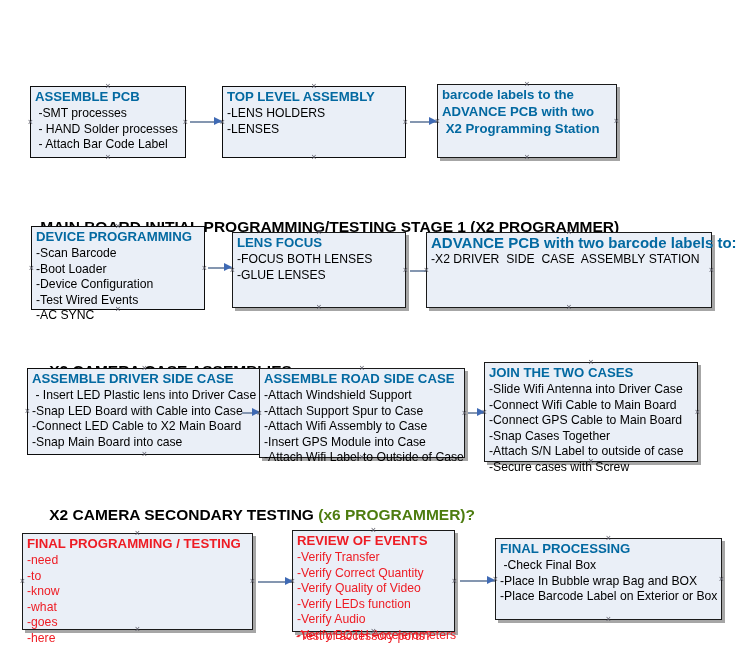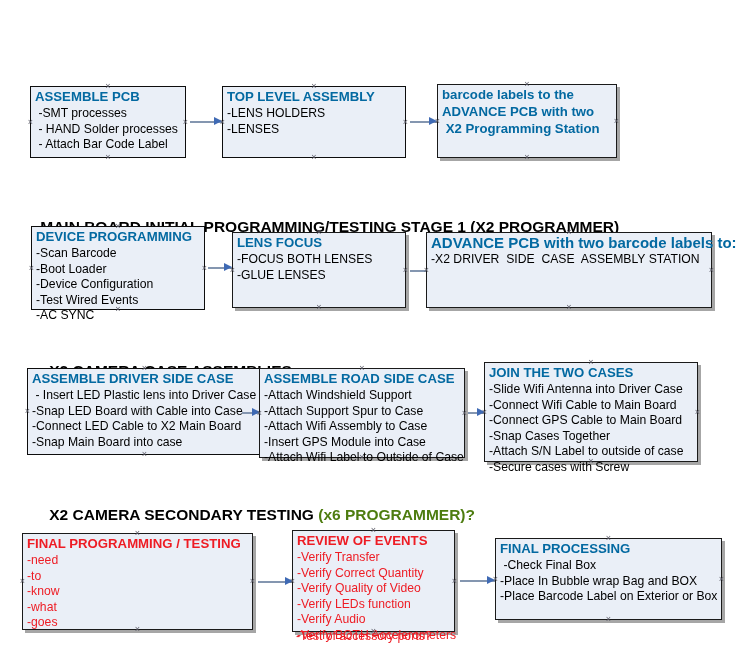--- a/index.html
+++ b/index.html
@@ -295,20 +295,21 @@
   </div>
 
   <div class="box red shadowed" style="left:22px; top:533px; width:231px; height:97px;">
     <div class="box-inner">
       <div class="box-title">FINAL PROGRAMMING / TESTING</div>
       <div class="box-line">-need</div>
       <div class="box-line">-to</div>
       <div class="box-line">-know</div>
       <div class="box-line">-what</div>
       <div class="box-line">-goes</div>
+      <div class="box-line">-here</div>
     </div>
     <span class="handle" style="left:50%; top:-4px; margin-left:-3.5px;"></span>
     <span class="handle" style="left:50%; bottom:-4px; margin-left:-3.5px;"></span>
     <span class="handle" style="left:-4px; top:50%; margin-top:-3.5px;"></span>
     <span class="handle" style="right:-4px; top:50%; margin-top:-3.5px;"></span>
   </div>
 
   <div class="arrow" style="left:258px; top:577px; width:35px;">
     <div class="shaft" style="width:35px;"></div>
     <div class="head"></div>

